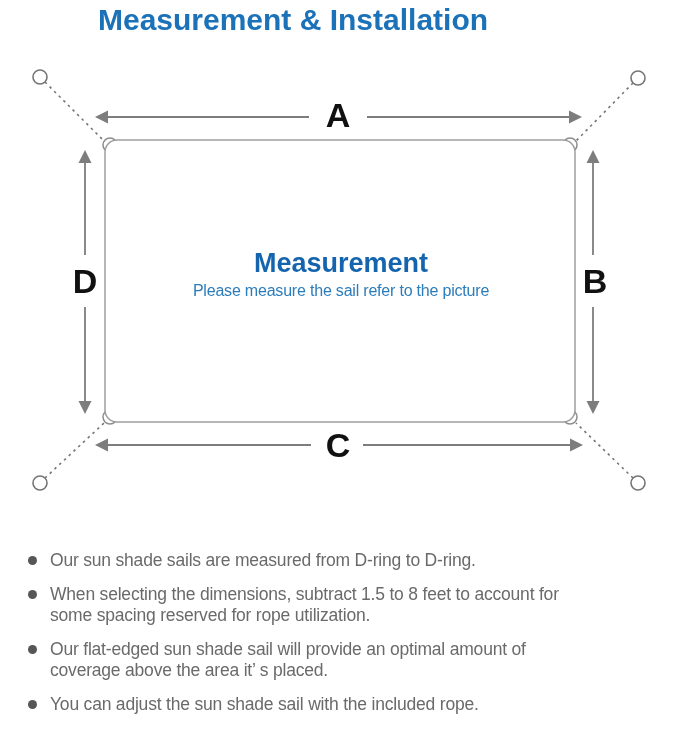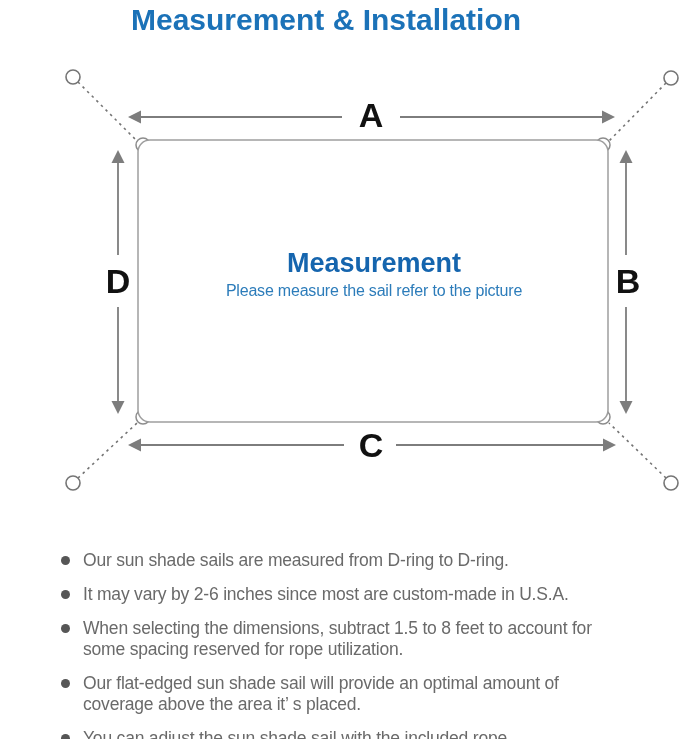--- a/index.html
+++ b/index.html
@@ -4,21 +4,21 @@
 <style>
   html, body {
     margin: 0;
     padding: 0;
     width: 679px;
     height: 739px;
     background: #ffffff;
     font-family: "Liberation Sans", sans-serif;
     overflow: hidden;
   }
-  .page { width: 586px; height: 739px; position: relative; padding-left: 33px; }
+  .page { width: 586px; height: 739px; position: relative; }
 
   .title {
     margin: 0;
     padding-top: 3px;
     height: 52px;
     text-align: center;
     font-size: 30px;
     line-height: 34px;
     font-weight: 700;
     color: #1b72b8;
@@ -127,23 +127,20 @@
       <text class="center-heading" x="341" y="217" text-anchor="middle" fill="#1565ae">Measurement</text>
       <text class="center-sub" x="341" y="241" text-anchor="middle" fill="#2c7cba">Please measure the sail refer to the picture</text>
     </svg>
   </div>
 
   <ul class="notes">
     <li>
       <span>Our sun shade sails are measured from D-ring to D-ring.</span>
     </li>
     <li>
-      <span>It may vary by 2-6 inches since most are custom-made in U.S.A.</span>
-    </li>
-    <li>
       <span>When selecting the dimensions, subtract 1.5 to 8 feet to account for some spacing reserved for rope utilization.</span>
     </li>
     <li>
       <span>Our flat-edged sun shade sail will provide an optimal amount of coverage above the area it’ s placed.</span>
     </li>
     <li>
       <span>You can adjust the sun shade sail with the included rope.</span>
     </li>
   </ul>
 

